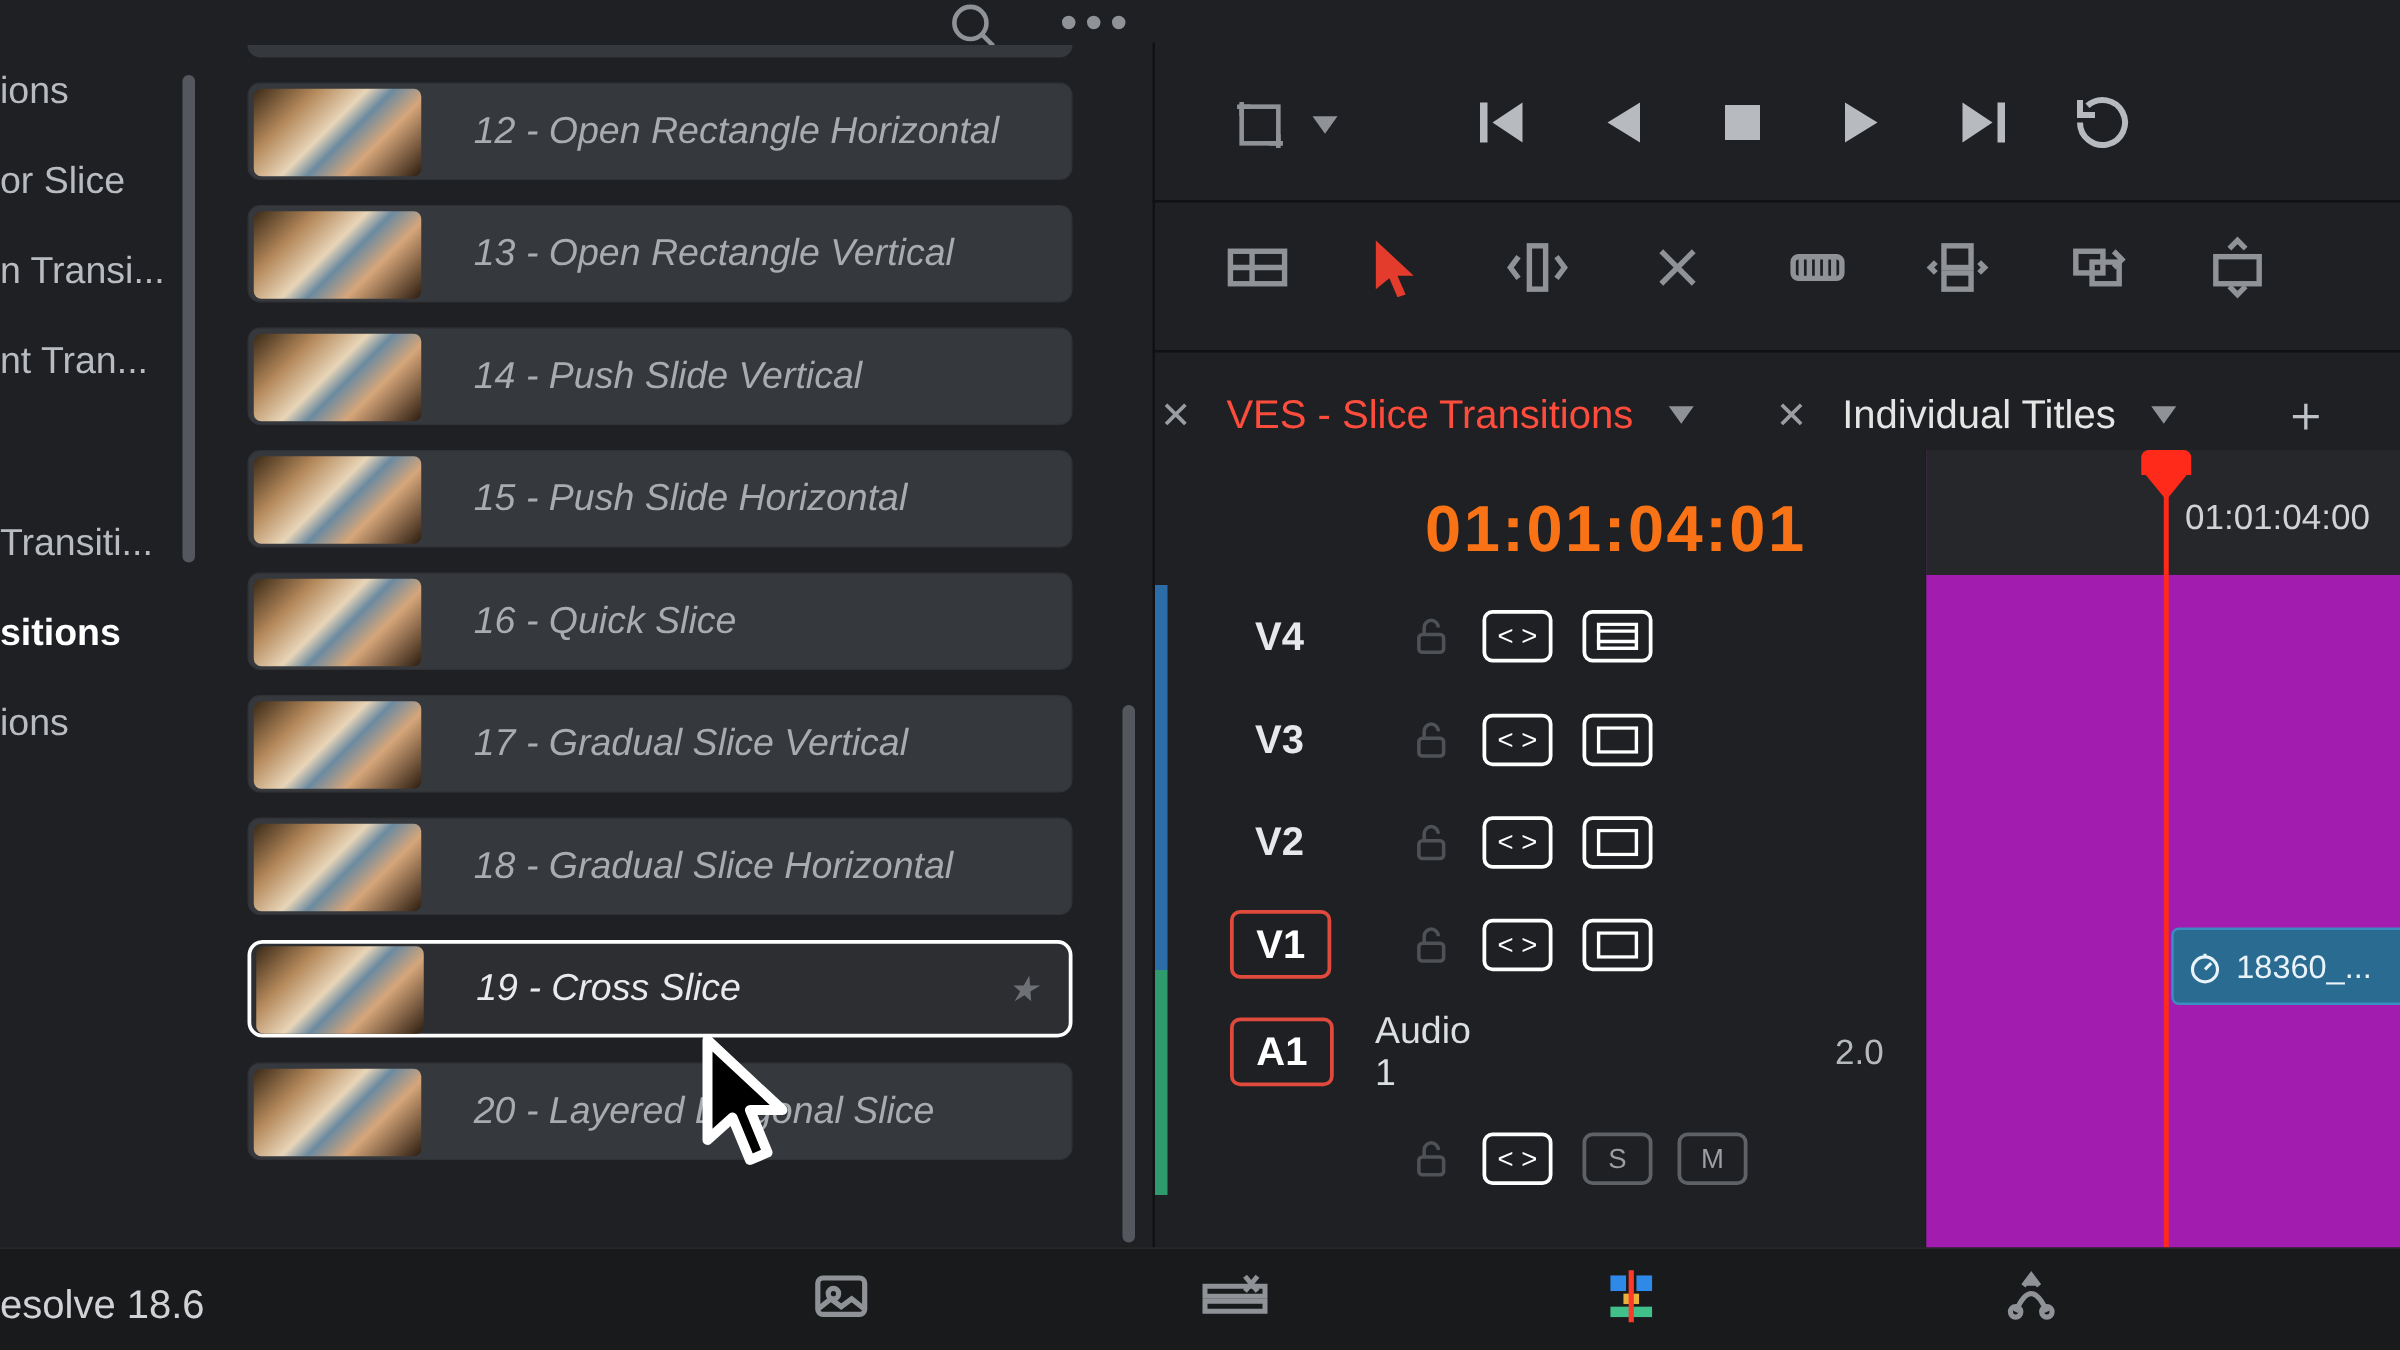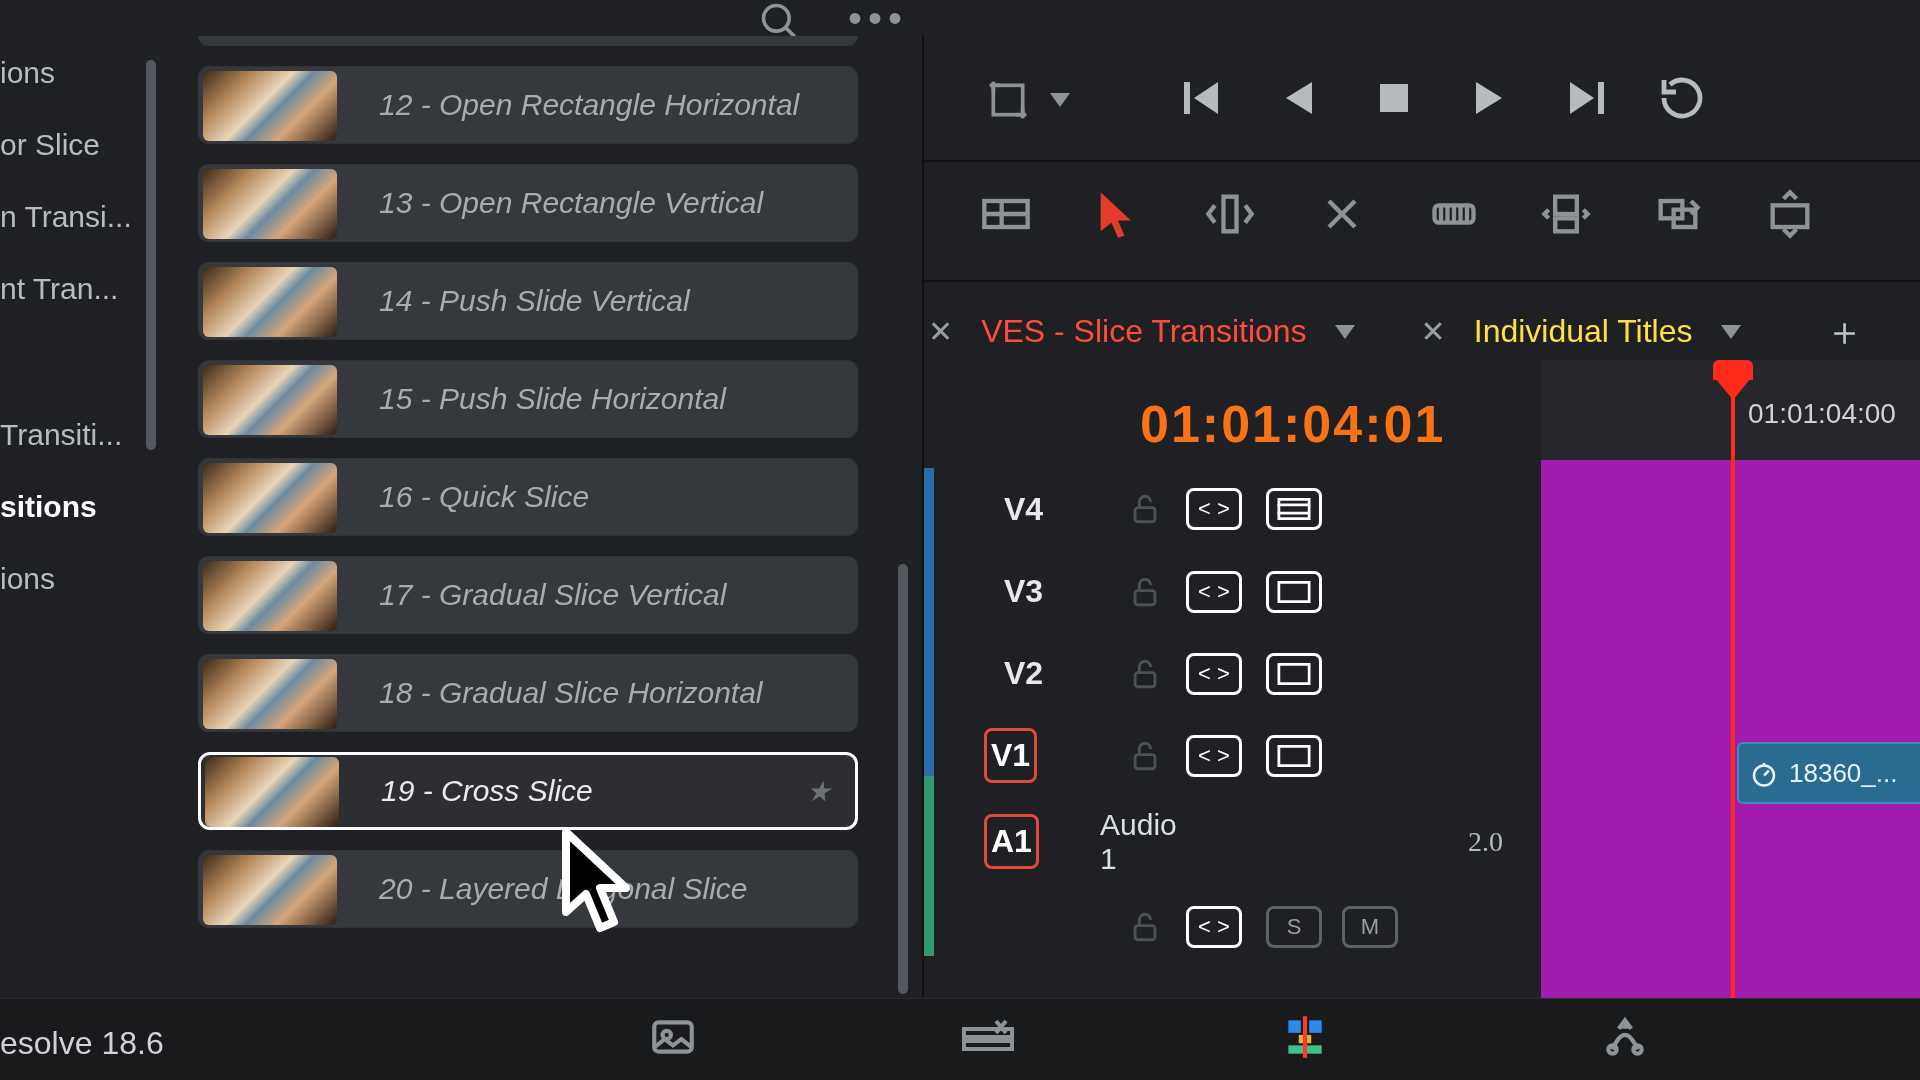--- a/index.html
+++ b/index.html
@@ -38,42 +38,42 @@
   .caret-d { width:0;height:0;border-left:10px solid transparent;border-right:10px solid transparent;border-top:14px solid #8f9296; }
 
   
   .tool-row { position:absolute; left:980px; top:188px; display:flex; gap:60px; align-items:center; }
   .tool-row svg { width:52px; height:52px; }
   .tool-row .redptr { width:52px; height:52px; }
 
   
   .tabs { position:absolute; left:928px; top:304px; display:flex; align-items:center; gap:28px; font-size:32px; }
   .tabs .x { color:#9a9da2; font-size:30px; font-weight:300; }
-  .tabs .tlabel { color:#fde047; }
+  .tabs .tlabel { color:#e5e5e5; }
   .tabs .tlabel.act { color:#ff4d3d; }
 
   
   .timecode { position:absolute; left:1140px; top:394px; font-size:52px; color:#f97316; font-weight:600; letter-spacing:2px; }
   .ruler-tc { position:absolute; left:1748px; top:398px; font-size:28px; color:#d0d2d5; }
 
   
   .tracks { position:absolute; left:924px; top:468px; }
   .vline { position:absolute; left:0; top:0; width:10px; height:308px; background:#2c6da8; }
   .aline { position:absolute; left:0; top:308px; width:10px; height:180px; background:#2f9a6d; }
   .trow { position:relative; height:82px; display:flex; align-items:center; }
   .trow.sep { border-top:1px solid #34363a; }
   .tname { position:absolute; left:80px; font-size:32px; font-weight:700; color:#e6e8ea; }
-  .tname.box { border:3px solid #e04a3c; border-radius:8px; padding:6px 4px; color:#fff; }
+  .tname.box { border:3px solid #e04a3c; border-radius:8px; padding:6px 18px; color:#fff; }
   .lock { position:absolute; left:204px; color:#4e5155; }
   .sqbtn { position:absolute; width:56px; height:42px; border:3px solid #fff; border-radius:8px; display:flex; align-items:center; justify-content:center; color:#fff; font-size:22px; }
   .sqbtn.dim { border-color:#5e6166; color:#9b9ea2; }
   .sqbtn.auto { left:262px; }
   .sqbtn.vid  { left:342px; }
   .audio-lbl  { position:absolute; left:176px; font-size:30px; color:#dcdfe2; }
-  .audio-ch   { position:absolute; left:544px; font-size:28px; color:#b6b9bc;font-family:Liberation Serif, serif; }
+  .audio-ch   { position:absolute; left:544px; font-size:28px; color:#b6b9bc; }
 
   
   .tl-body { position:absolute; left:1540px; top:360px; right:0; bottom:80px; background:#a21caf; border-left:1px solid #1b1c1f; }
   .ruler { position:absolute; left:0; right:0; top:0; height:100px; background:#25272a; }
   .playhead { position:absolute; left:190px; top:0; bottom:0; width:4px; background:#ff2a1a; }
   .playhead::before { content:""; position:absolute; left:-18px; top:0; width:40px; height:20px; background:#ff2a1a; border-radius:6px 6px 0 0; }
   .playhead::after { content:""; position:absolute; left:-16px; top:18px; width:0; height:0; border-left:18px solid transparent; border-right:18px solid transparent; border-top:22px solid #ff2a1a; }
   .clip { position:absolute; left:196px; top:382px; width:260px; height:62px; background:#2a6b91; border:2px solid #3a8dc0; border-radius:6px; display:flex; align-items:center; gap:10px; padding:0 10px; color:#e9f3f9; font-size:26px; }
   .clip svg { width:30px; height:30px; }
 

